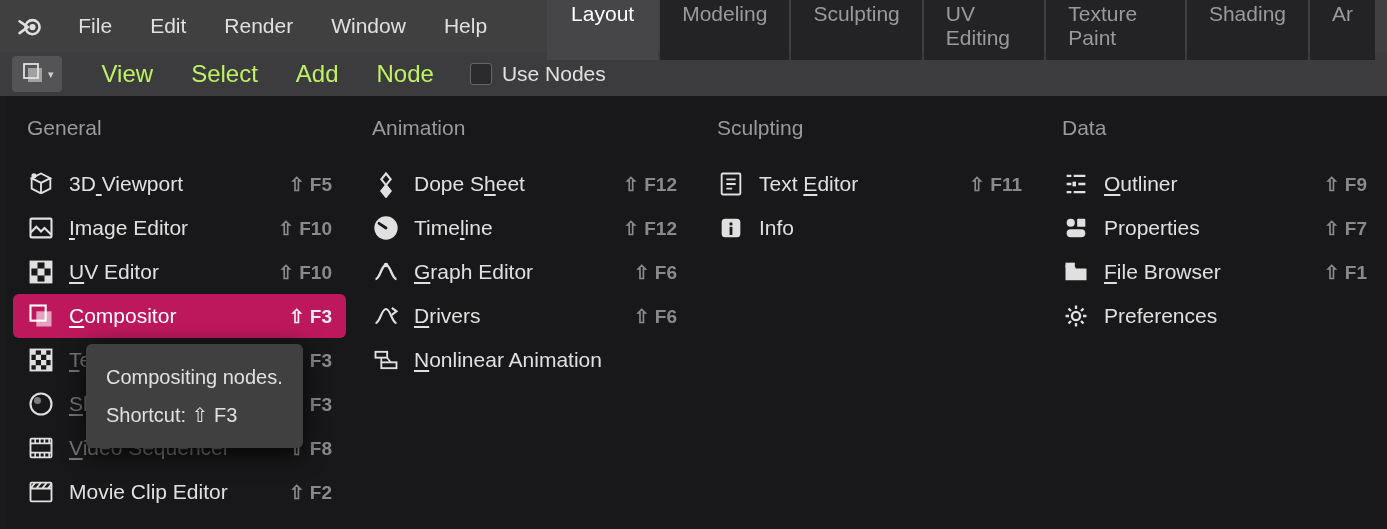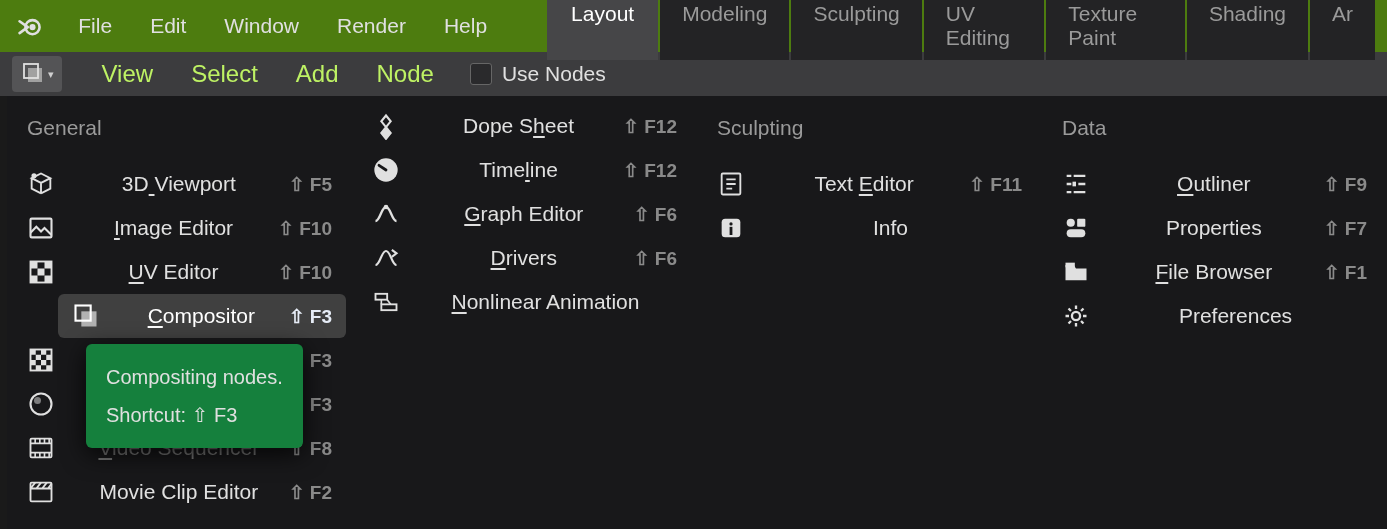--- a/index.html
+++ b/index.html
@@ -1,66 +1,66 @@
 <!DOCTYPE html>
 <html><head>
 <meta charset="utf-8">
 <style>
   * { margin: 0; padding: 0; box-sizing: border-box; font-family: -apple-system, "Segoe UI", sans-serif; }
   body { background: #1a1a1a; color: #e0e0e0; width: 1387px; height: 529px; overflow: hidden; position: relative; }
   
-  .top-menu { height: 52px; background: #4d7c0f; display: flex; align-items: center; padding: 0 10px; gap: 2px; }
+  .top-menu { height: 52px; background: #404040; display: flex; align-items: center; padding: 0 10px; gap: 2px; }
   .logo { width: 30px; height: 30px; margin-right: 14px; margin-left: 6px; }
   .logo svg { width: 100%; height: 100%; }
   .menu-item { padding: 8px 18px; font-size: 21px; color: #e0e0e0; cursor: pointer; border-radius: 4px; }
   .workspace-tabs { display: flex; margin-left: 40px; gap: 0; }
   .tab { padding: 10px 22px; font-size: 21px; color: #9a9a9a; background: #232325; border-radius: 6px 6px 0 0; margin-right: 2px; cursor: pointer; }
   .tab.active { background: #464648; color: #ffffff; padding: 10px 24px; }
   
   .secondary-header { height: 44px; background: #3c3c3e; display: flex; align-items: center; padding: 0 12px; gap: 6px; }
   .editor-type-selector { display: flex; align-items: center; background: #545456; padding: 4px 8px; border-radius: 4px; margin-right: 18px; }
   .editor-type-selector .chev { margin-left: 4px; font-size: 11px; color: #d0d0d0; }
   .sec-menu-item { padding: 6px 16px; font-size: 24px; color: #bef264; cursor: pointer; }
   .checkbox-item { display: flex; align-items: center; margin-left: 14px; font-size: 21px; color: #e0e0e0; text-align: right; }
   .checkbox { width: 22px; height: 22px; border: 1px solid #666; background: #2a2a2c; border-radius: 3px; margin-right: 10px; }
   
   .dropdown-panel { position: absolute; top: 96px; left: 7px; right: 0; background: #18181a; padding: 8px 0 24px 0; }
   .columns { display: flex; }
   .column { flex: 1; padding: 0 6px; min-width: 340px; }
   .column.narrow { min-width: 300px; }
   .col-header { font-size: 21px; color: #9a9a9a; padding: 12px 14px 22px 14px; }
-  .entry { display: flex; align-items: center; padding: 8px 14px; border-radius: 6px; cursor: pointer; font-size: 21px; color: #e0e0e0; position: relative; height: 44px; text-align: center; }
-  .entry.highlighted { background: #404040; color: #fff; margin-left: 45px; }
+  .entry { display: flex; align-items: center; padding: 8px 14px; border-radius: 6px; cursor: pointer; font-size: 21px; color: #e0e0e0; position: relative; height: 44px; }
+  .entry.highlighted { background: #be185d; color: #fff; }
   .entry.highlighted .shortcut { color: #e6ecf6; }
   .entry .icon { width: 28px; height: 28px; margin-right: 14px; display: flex; align-items: center; justify-content: center; flex-shrink: 0; }
   .entry .label { flex: 1; }
   .entry .shortcut { color: #8a8a8a; font-size: 19px; display: flex; align-items: center; gap: 4px; font-weight: bold; }
   .entry .label u { text-decoration: underline; text-underline-offset: 3px; }
   .entry.dimmed .label { color: #7a7a7a; }
   
-  .tooltip { position: absolute; top: 344px; left: 86px; background: #15803d; color: #e0e0e0; padding: 14px 20px; border-radius: 6px; font-size: 20px; line-height: 1.9; box-shadow: 0 6px 24px rgba(0,0,0,0.8); z-index: 10; }
+  .tooltip { position: absolute; top: 344px; left: 86px; background: #404040; color: #e0e0e0; padding: 14px 20px; border-radius: 6px; font-size: 20px; line-height: 1.9; box-shadow: 0 6px 24px rgba(0,0,0,0.8); z-index: 10; }
   
   svg { fill: #e0e0e0; }
   .highlighted svg { fill: #fff; }
 </style>
 </head>
 <body>
 
 <div class="top-menu">
   <div class="logo">
     <svg viewBox="0 0 24 24">
         <circle cx="14" cy="13" r="6" fill="none" stroke="#e0e0e0" stroke-width="2.2"></circle>
         <circle cx="14" cy="13" r="2.6" fill="#e0e0e0"></circle>
         <path d="M3 8l7 5M3 18l7-5" stroke="#e0e0e0" stroke-width="2.2" fill="none" stroke-linecap="round"></path>
       </svg>
   </div>
   <div class="menu-item">File</div>
   <div class="menu-item">Edit</div>
+  <div class="menu-item">Render</div>
   <div class="menu-item">Window</div>
-  <div class="menu-item">Render</div>
   <div class="menu-item">Help</div>
   <div class="workspace-tabs">
     <div class="tab active">Layout</div>
     <div class="tab">Modeling</div>
     <div class="tab">Sculpting</div>
     <div class="tab">UV Editing</div>
     <div class="tab">Texture Paint</div>
     <div class="tab">Shading</div>
     <div class="tab">Ar</div>
   </div>
@@ -180,20 +180,21 @@
                 <path d="M3 9l4-5M8 9l4-5M13 9l4-5M18 9l3-4M3 9h18" stroke="currentColor" stroke-width="1.6"></path>
               </svg>
             </span>
             <span class="label">Movie Clip Editor</span>
             <span class="shortcut">⇧ F2</span>
           </div>
         </div>
     </div>
 
     <div class="column">
+      <div class="col-header">Animation</div>
       <div id="col-animation">
           <div class="entry">
             <span class="icon" style="color: rgb(224, 224, 224);">
               <svg viewBox="0 0 24 24">
                 <path d="M12 3l4 5-4 5-4-5zM12 13l4 5-4 5-4-5z" fill="none" stroke="currentColor" stroke-width="1.8"></path>
                 <path d="M12 13l4 5-4 5-4-5z" fill="currentColor"></path>
               </svg>
             </span>
             <span class="label"><span>Dope S<u>h</u>eet</span></span>
             <span class="shortcut">⇧ F12</span>

